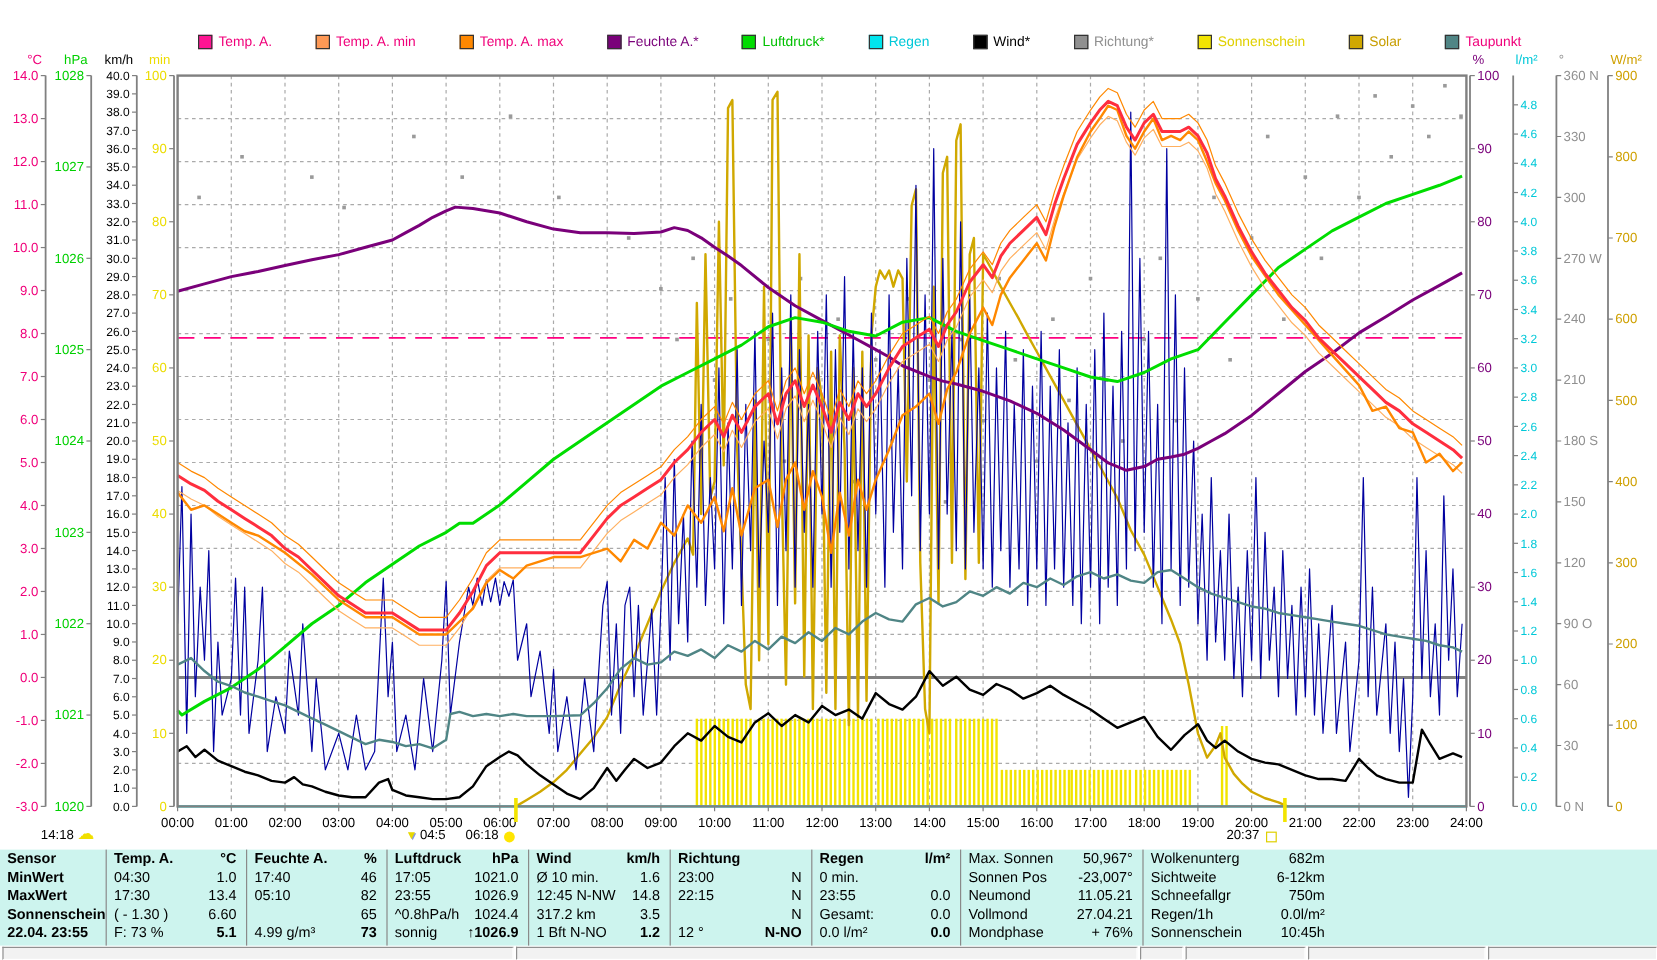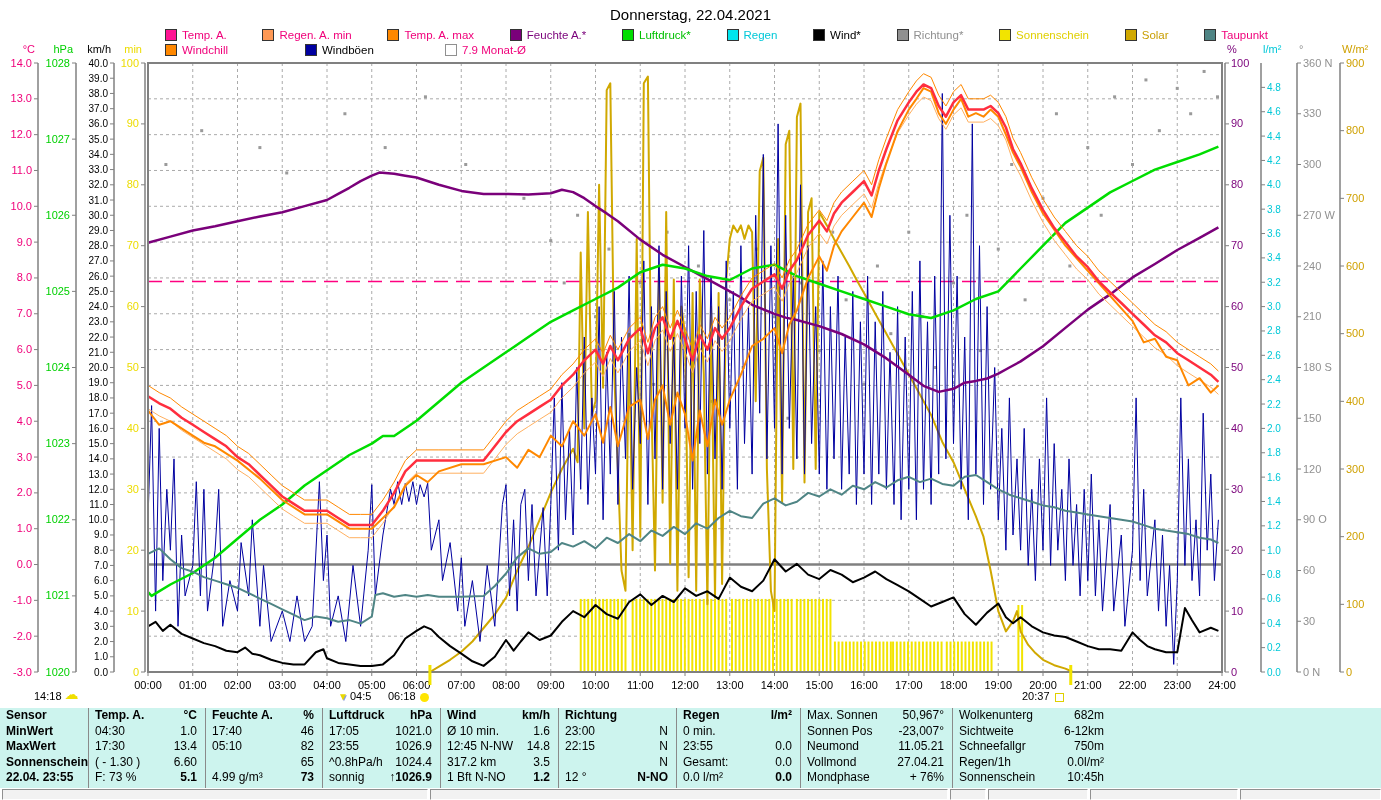--- a/index.html
+++ b/index.html
@@ -24,29 +24,28 @@
   .trow{display:flex;justify-content:space-between;height:15.6px;line-height:15.6px;}
   .b{font-weight:bold;}
   #statusbar{position:absolute;left:0;top:789px;width:1381px;height:11px;background:#ffffff;}
   .panel{position:absolute;top:0;height:9px;background:#f2f2f2;
          border:1px solid;border-color:#909090 #ffffff #ffffff #909090;}
 </style>
 </head>
 <body>
 
 <div id="app">
-  <div id="title">Donnerstag, 22.04.2021</div>
   <div id="legend1" class="legend-row">
       <div class="legend-item">
         <span class="swatch" style="background: rgb(255, 20, 147);"></span>
         <span style="color: rgb(240, 0, 122);">Temp. A.</span>
       </div>
       <div class="legend-item">
         <span class="swatch" style="background: rgb(255, 153, 85);"></span>
-        <span style="color: rgb(240, 0, 122);">Regen. A. min</span>
+        <span style="color: rgb(240, 0, 122);">Temp. A. min</span>
       </div>
       <div class="legend-item">
         <span class="swatch" style="background: rgb(255, 136, 0);"></span>
         <span style="color: rgb(240, 0, 122);">Temp. A. max</span>
       </div>
       <div class="legend-item">
         <span class="swatch" style="background: rgb(122, 0, 122);"></span>
         <span style="color: rgb(122, 0, 122);">Feuchte A.*</span>
       </div>
       <div class="legend-item">
@@ -69,34 +68,20 @@
         <span class="swatch" style="background: rgb(242, 228, 0);"></span>
         <span style="color: rgb(224, 208, 0);">Sonnenschein</span>
       </div>
       <div class="legend-item">
         <span class="swatch" style="background: rgb(208, 168, 0);"></span>
         <span style="color: rgb(200, 158, 0);">Solar</span>
       </div>
       <div class="legend-item">
         <span class="swatch" style="background: rgb(79, 133, 133);"></span>
         <span style="color: rgb(240, 0, 122);">Taupunkt</span>
-      </div>
-    </div>
-  <div id="legend2" class="legend-row">
-      <div class="legend-item">
-        <span class="swatch" style="background: rgb(255, 136, 0);"></span>
-        <span style="color: rgb(240, 0, 122);">Windchill</span>
-      </div>
-      <div class="legend-item">
-        <span class="swatch" style="background: rgb(0, 0, 160);"></span>
-        <span style="color: rgb(0, 0, 0);">Windböen</span>
-      </div>
-      <div class="legend-item">
-        <span class="swatch" style="background: rgb(255, 255, 255); border-color: rgb(144, 144, 144);"></span>
-        <span style="color: rgb(240, 0, 122);">7.9 Monat-Ø</span>
       </div>
     </div>
 
   <svg id="chart" width="1381" height="710">
       <g>
         <line x1="192.75" y1="63" x2="192.75" y2="672" stroke="#aaaaaa" stroke-width="1" stroke-dasharray="3 3"></line>
         <line x1="237.5" y1="63" x2="237.5" y2="672" stroke="#aaaaaa" stroke-width="1" stroke-dasharray="3 3"></line>
         <line x1="282.25" y1="63" x2="282.25" y2="672" stroke="#aaaaaa" stroke-width="1" stroke-dasharray="3 3"></line>
         <line x1="327" y1="63" x2="327" y2="672" stroke="#aaaaaa" stroke-width="1" stroke-dasharray="3 3"></line>
         <line x1="371.75" y1="63" x2="371.75" y2="672" stroke="#aaaaaa" stroke-width="1" stroke-dasharray="3 3"></line>

